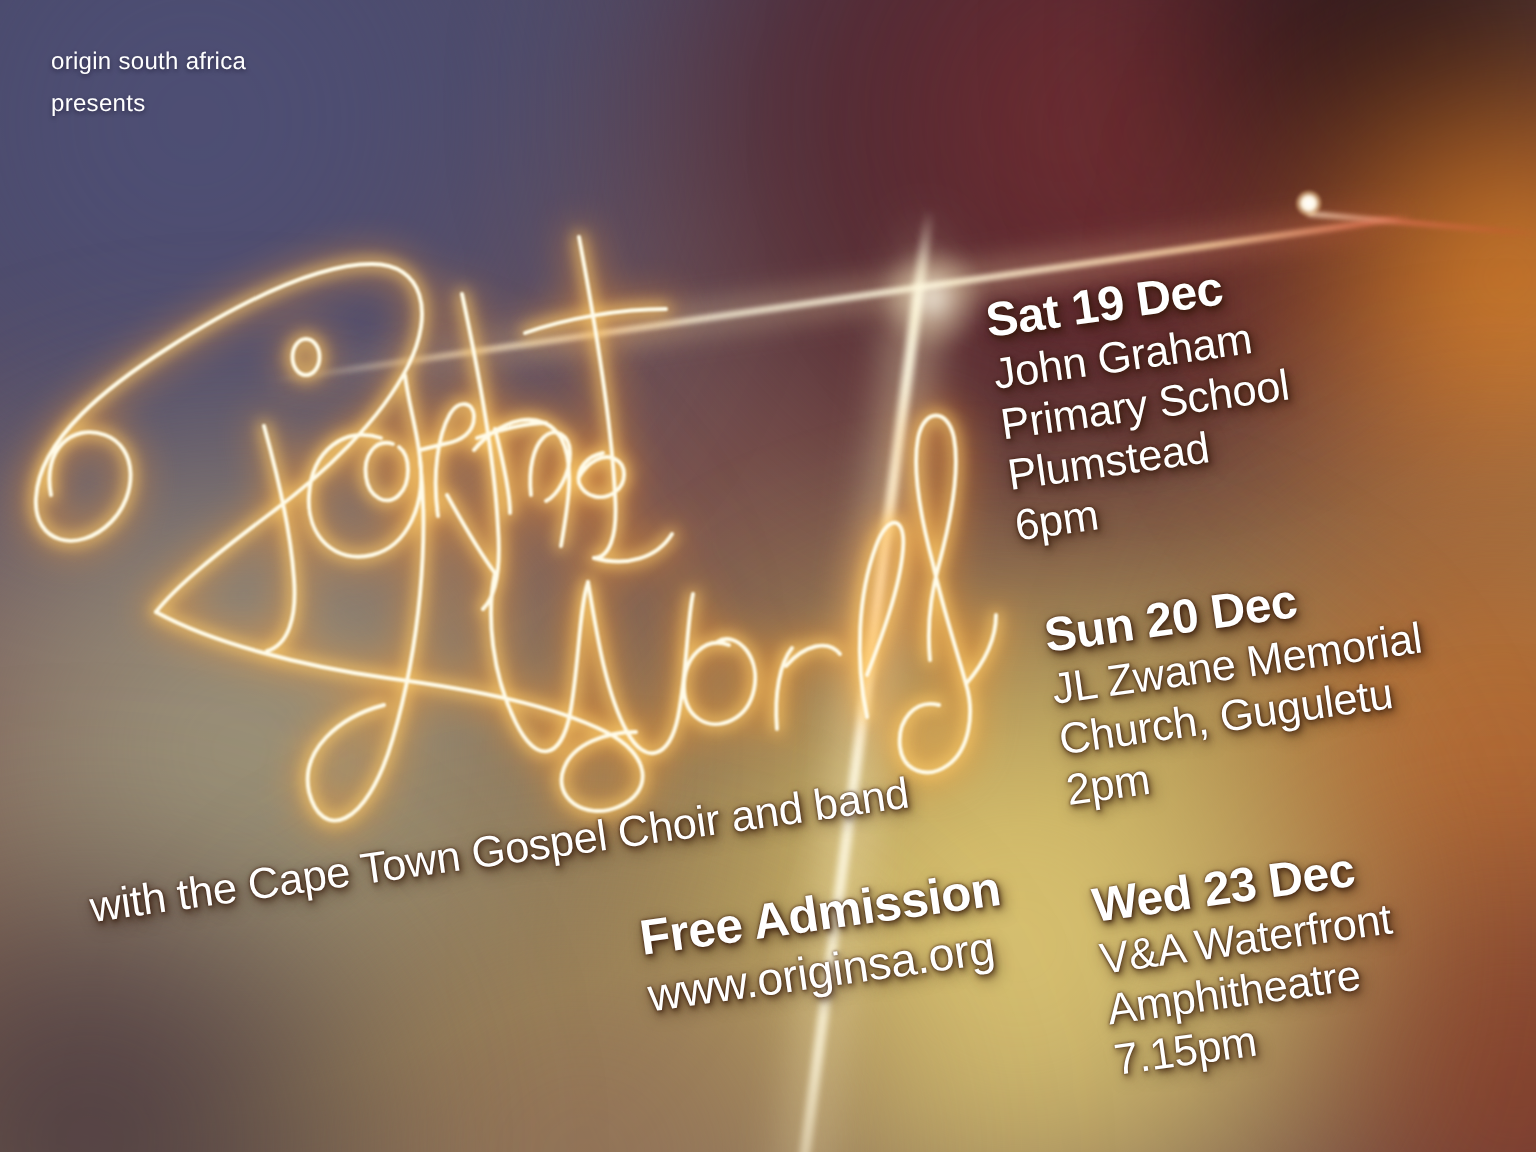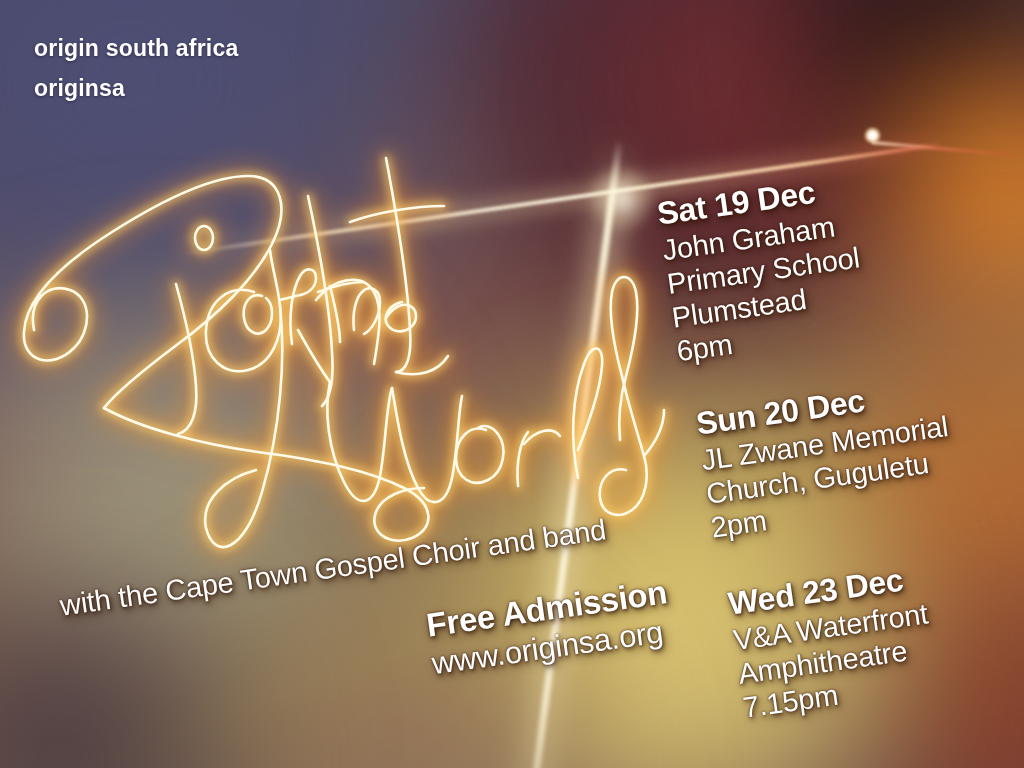--- a/index.html
+++ b/index.html
@@ -204,24 +204,24 @@
   }
   #script-title .glow-wide  { filter: blur(13px); opacity: 0.62; }
   #script-title .glow-mid   { filter: blur(5px);  opacity: 0.88; }
   #script-title .glow-core  { filter: blur(0.7px); }
 
   
   .credit {
     position: absolute;
     left: 34px; top: 28px;
     color: #ffffff;
-    font-size: 23px;
+    font-size: 16px;
     line-height: 1.75;
     letter-spacing: 0.2px;
-    font-weight: 700;
+    font-weight: 400;
     text-shadow: 0 1px 3px rgba(20,16,40,0.55);
   }
   .credit div { white-space: nowrap; }
 
   .tilted {
     position: absolute;
     transform-origin: left top;
     transform: rotate(-8deg);
     color: #ffffff;
     white-space: nowrap;
@@ -371,21 +371,21 @@
       <use href="#script-strokes"></use>
     </g>
 
     <g class="glow-core" fill="none" stroke="#fffbe8" stroke-width="2.6" stroke-linecap="round" stroke-linejoin="round">
       <use href="#script-strokes"></use>
     </g>
   </svg>
 
   <div class="credit">
     <div>origin south africa</div>
-    <div>originsa</div>
+    <div>presents</div>
   </div>
 
   <div class="tilted" id="choir-line">with the Cape Town Gospel Choir and band</div>
 
   <div class="tilted" id="admission-block">
     <div class="headline">Free Admission</div>
     <div class="url">www.originsa.org</div>
   </div>
 
   <div class="tilted event" id="event-1">

